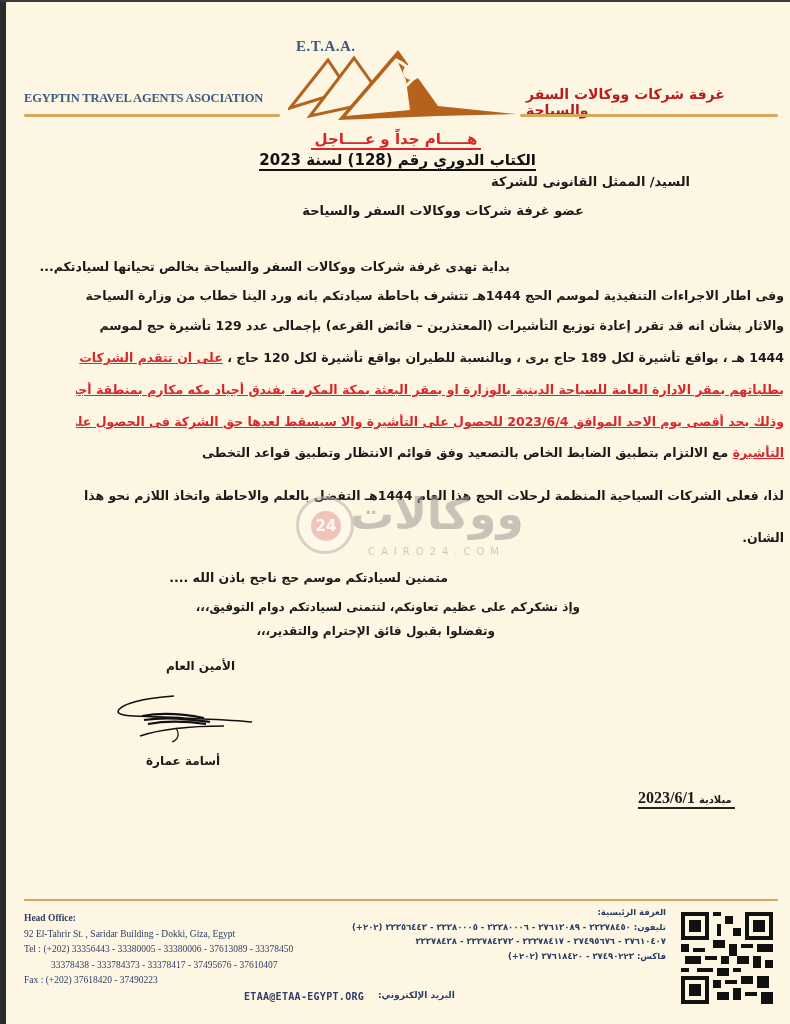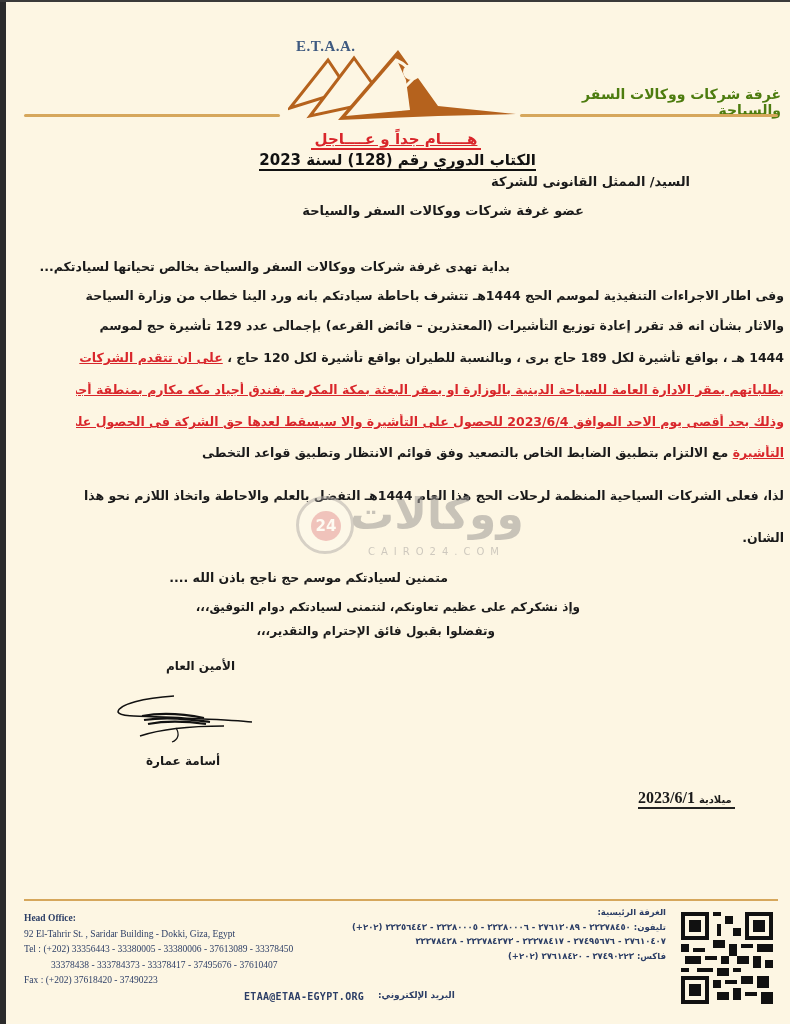--- a/index.html
+++ b/index.html
@@ -31,36 +31,36 @@
   }
   .logo {
     position: absolute; left: 282px; top: 48px; width: 230px; height: 72px;
   }
   .org-en {
     position: absolute; left: 18px; top: 89px;
     font-family: "Liberation Serif", serif; font-weight: bold;
     font-size: 12.5px; color: #3f5a80; letter-spacing: -0.2px;
   }
   .org-ar {
-    position: absolute; left: 520px; top: 84px; width: 255px; text-align: right;
-    font-weight: bold; font-size: 14px; color: #4d7c0f; direction: rtl;
+    position: absolute; left: 520px; top: 84px; width: 255px; text-align: left;
+    font-weight: bold; font-size: 14px; color: #b91c1c; direction: rtl;
   }
   .rule-left {
     position: absolute; left: 18px; top: 112px; width: 256px; height: 3px;
     background: #d6a75c; border-radius: 2px;
   }
   .rule-right {
     position: absolute; left: 514px; top: 112px; width: 258px; height: 3px;
     background: #d6a75c; border-radius: 2px;
   }
   .urgent {
     position: absolute; left: 250px; top: 128px; width: 280px; text-align: center;
     font-weight: bold; font-size: 15px; color: #d9262b; direction: rtl;
   }
-  .urgent span { border-bottom: 2px solid #d9262b; padding: 0 4px; text-decoration: underline; }
+  .urgent span { border-bottom: 2px solid #d9262b; padding: 0 4px; }
   .circular {
     position: absolute; left: 250px; top: 149px; width: 280px; text-align: right;
     font-weight: bold; font-size: 15px; color: #111; direction: rtl;
   }
   .circular span { border-bottom: 2px solid #111; }
 
   
   .addr1 {
     position: absolute; right: 80px; top: 172px;
     font-weight: bold; font-size: 13px; direction: rtl;
@@ -143,20 +143,21 @@
 
   <svg class="logo" viewBox="0 0 230 72">
     <polygon points="2,58 40,10 60,40" fill="#fdf6e3" stroke="#b5621d" stroke-width="3"></polygon>
     <polygon points="22,66 66,8 96,50" fill="#fdf6e3" stroke="#b5621d" stroke-width="3"></polygon>
     <polygon points="50,70 110,0 150,56 228,64 150,66" fill="#b5621d"></polygon>
     <polygon points="58,66 108,8 118,30 122,60" fill="#fdf6e3"></polygon>
     <path d="M108,10 q14,6 18,18 q-6,6 -10,10 q4,10 -4,22" fill="none" stroke="#fdf6e3" stroke-width="3"></path>
     <ellipse cx="124" cy="22" rx="9" ry="8" fill="#fdf6e3"></ellipse>
   </svg>
 
+  <div class="org-en">EGYPTIN TRAVEL AGENTS ASOCIATION</div>
   <div class="org-ar">غرفة شركات ووكالات السفر والسياحة</div>
   <div class="rule-left"></div>
   <div class="rule-right"></div>
 
   <div class="urgent">
     <span>هـــــام جداً و عــــاجل</span>
   </div>
   <div class="circular">
     <span>الكتاب الدوري رقم (128) لسنة 2023</span>
   </div>

